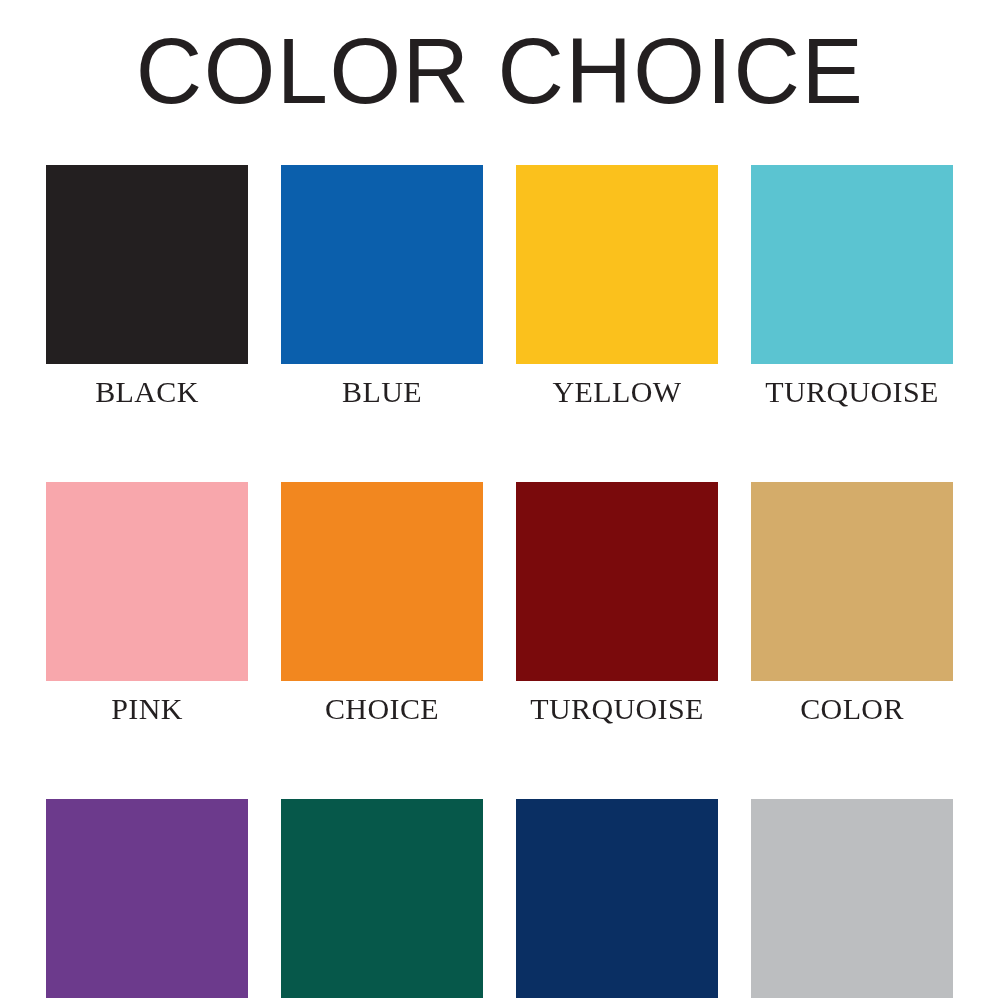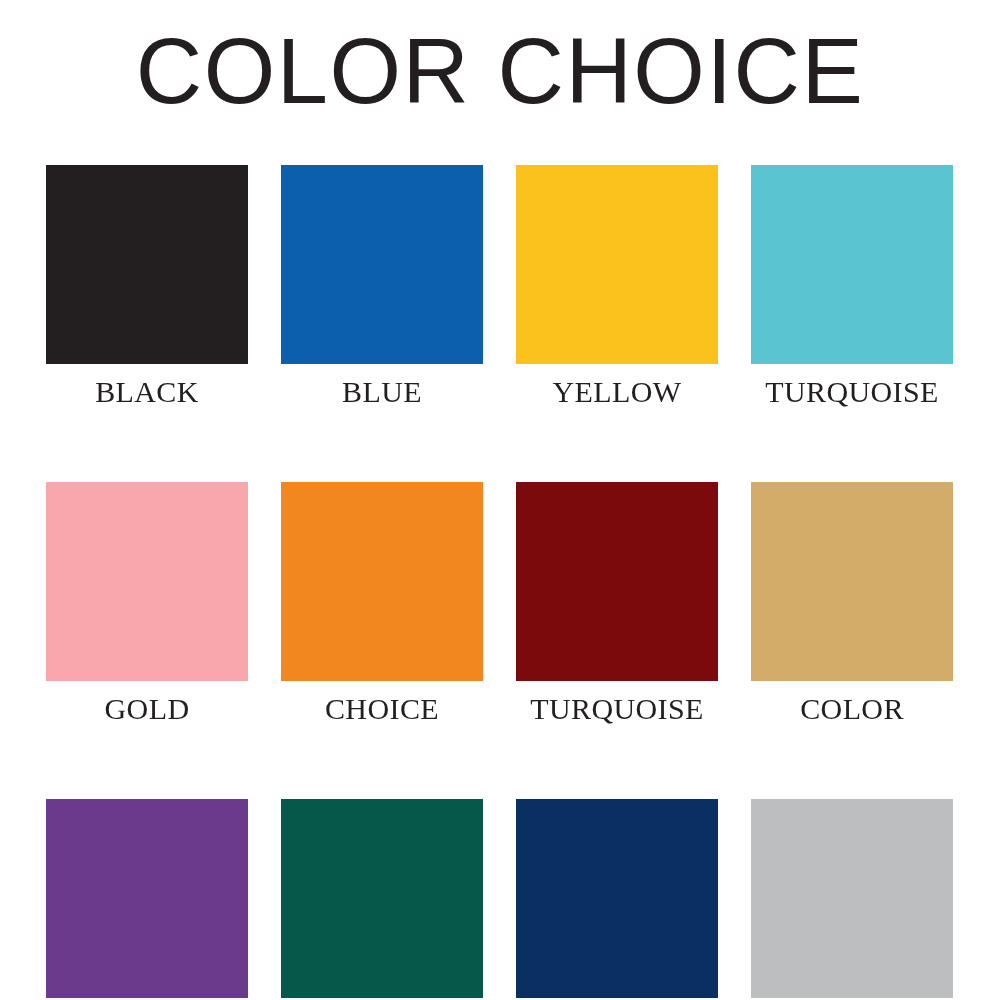--- a/index.html
+++ b/index.html
@@ -100,21 +100,21 @@
       <div class="swatch-label">YELLOW</div>
     </div>
 
     <div class="swatch-cell">
       <div class="swatch-chip" style="background-color: rgb(91, 196, 209);"></div>
       <div class="swatch-label">TURQUOISE</div>
     </div>
 
     <div class="swatch-cell">
       <div class="swatch-chip" style="background-color: rgb(248, 167, 172);"></div>
-      <div class="swatch-label">GOLD</div>
+      <div class="swatch-label">PINK</div>
     </div>
 
     <div class="swatch-cell">
       <div class="swatch-chip" style="background-color: rgb(242, 135, 31);"></div>
       <div class="swatch-label">CHOICE</div>
     </div>
 
     <div class="swatch-cell">
       <div class="swatch-chip" style="background-color: rgb(122, 10, 12);"></div>
       <div class="swatch-label">TURQUOISE</div>

